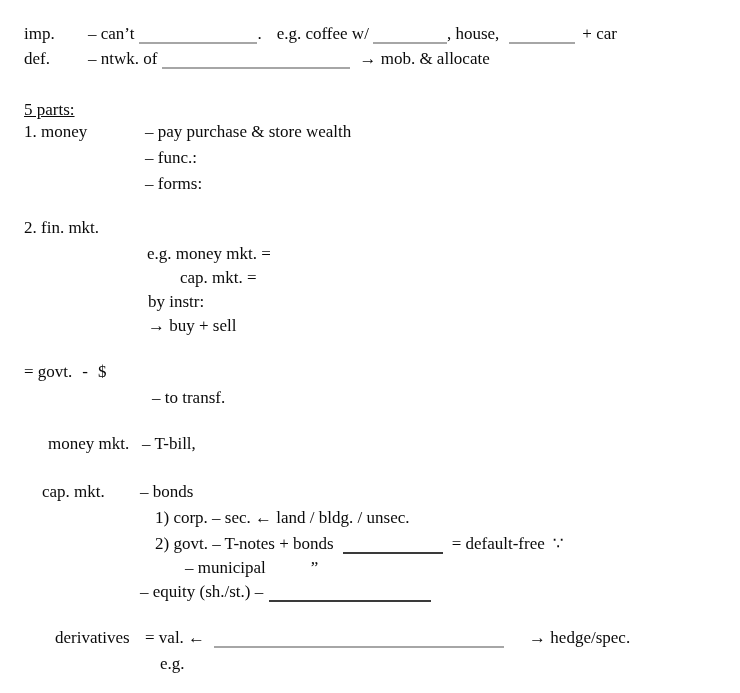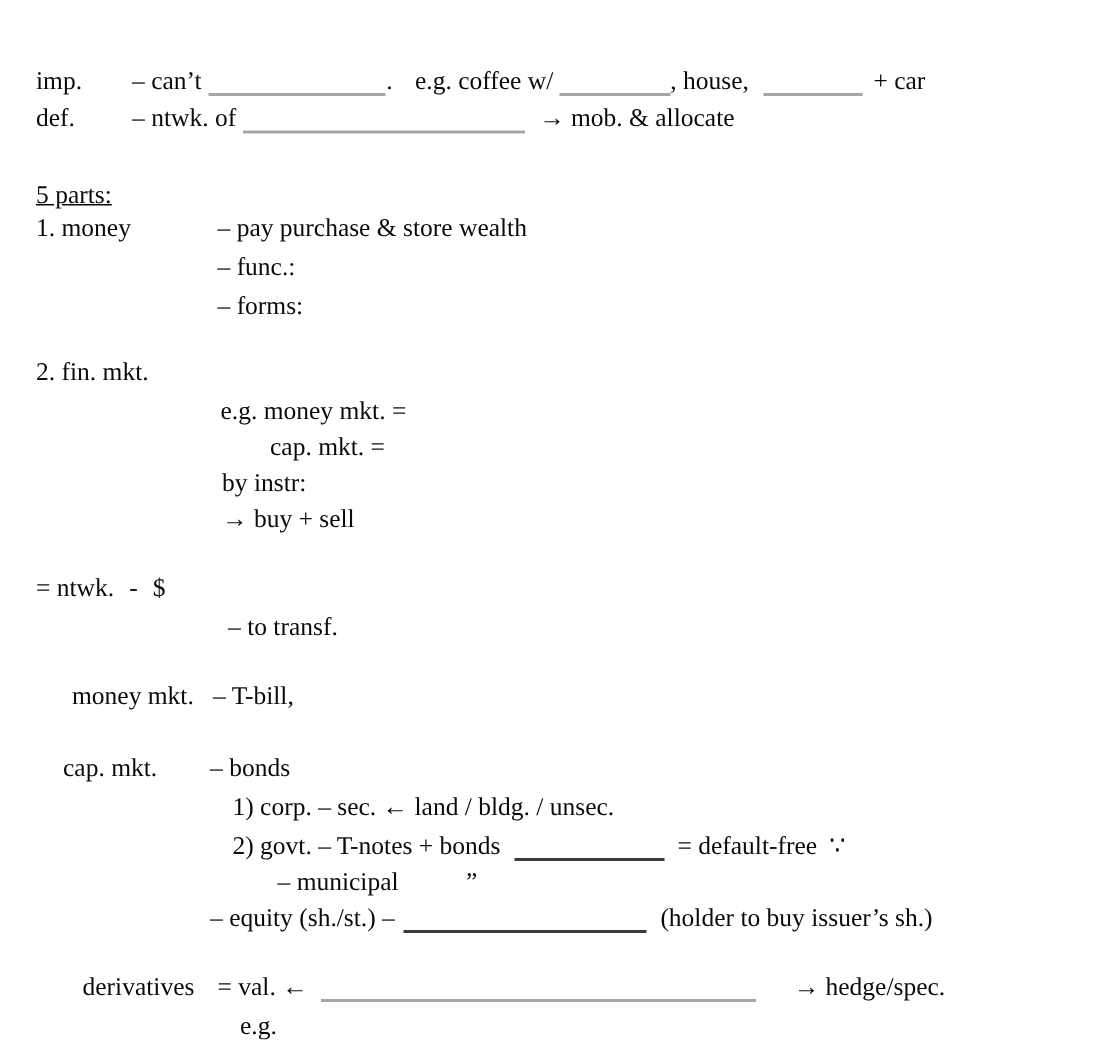--- a/index.html
+++ b/index.html
@@ -1,19 +1,19 @@
 <!DOCTYPE html>
 <html><head>
 <meta charset="utf-8">
 <style>
   html,body{margin:0;padding:0;background:#ffffff;}
   body{width:740px;height:693px;position:relative;overflow:hidden;
        font-family:"Liberation Serif","DejaVu Serif",serif;
        font-size:17px;color:#0a0a0a;}
-  .row{position:absolute;display:flex;align-items:flex-end;height:20px;margin-top:20px;}
+  .row{position:absolute;display:flex;align-items:flex-end;height:20px;}
   .row span{white-space:pre;flex:0 0 auto;}
   .lbl{display:inline-block;}
   .bl{align-self:flex-end;height:0;border-bottom:2px solid #3a3a3a;margin-bottom:0;}
   .bl.lt{border-bottom-color:#a6a6a6;}
   .fill{flex:1 1 auto;}
   .und{text-decoration:underline;}
 </style>
 </head>
 <body>
 
@@ -75,21 +75,21 @@
   <span>by instr:</span>
   <span class="bl fill" style="margin-left:7px;"></span>
 </div>
 
 <div class="row" style="left:148px;top:316px;right:17px;">
   <span>→ buy + sell</span>
   <span class="bl fill" style="margin-left:9px;"></span>
 </div>
 
 <div class="row" style="left:24px;top:362px;right:17px;">
-  <span>= ntwk.</span>
+  <span>= govt.</span>
   <span style="margin-left:10px;">-</span>
   <span style="margin-left:10px;">$</span>
   <span class="bl fill" style="margin-left:9px;"></span>
 </div>
 
 <div class="row" style="left:152px;top:388px;right:17px;">
   <span>– to transf.</span>
   <span class="bl fill" style="margin-left:9px;"></span>
 </div>
 
@@ -118,21 +118,20 @@
 
 <div class="row" style="left:185px;top:558px;right:17px;gap:36px;">
   <span>– municipal</span>
   <span style="margin-left:9px;">”</span>
   <span class="bl fill" style="margin-left:17px;"></span>
 </div>
 
 <div class="row" style="left:140px;top:582px;">
   <span>– equity (sh./st.) –</span>
   <span class="bl" style="width:162px;margin-left:6px;margin-right:9px;"></span>
-  <span>(holder to buy issuer’s sh.)</span>
 </div>
 
 <div class="row" style="left:55px;top:628px;">
   <span class="lbl" style="width:90px;">derivatives</span>
   <span>= val. ←</span>
   <span class="bl lt" style="width:290px;margin-left:9px;margin-right:25px;"></span>
   <span>→ hedge/spec.</span>
 </div>
 
 <div class="row" style="left:160px;top:654px;right:17px;">

